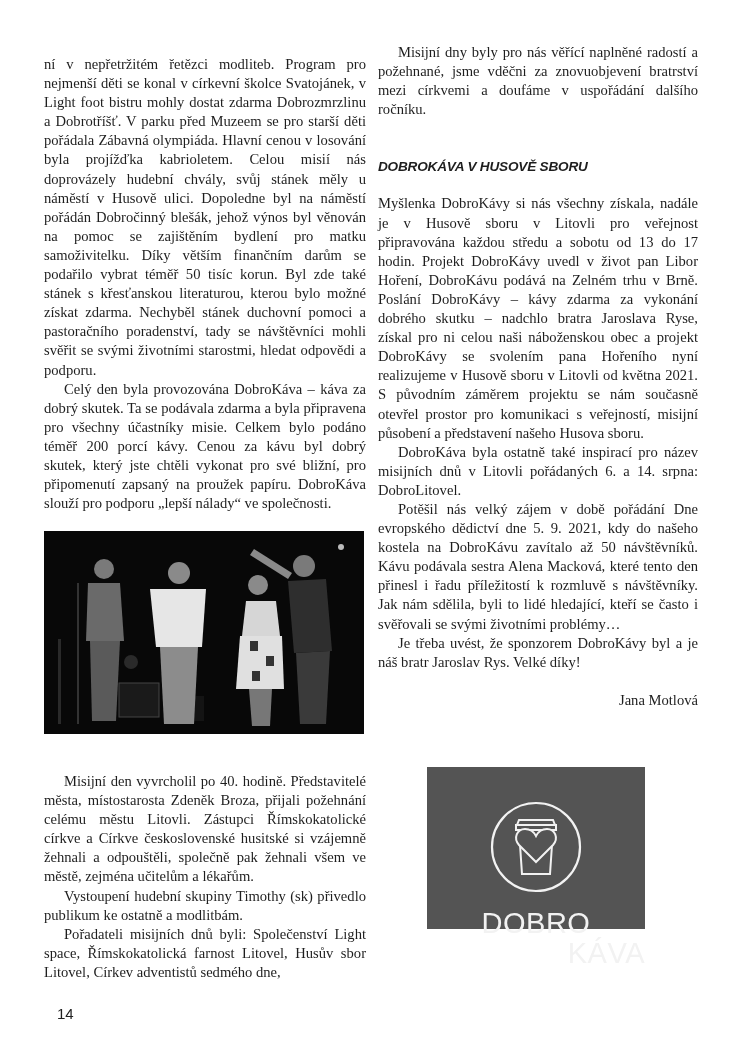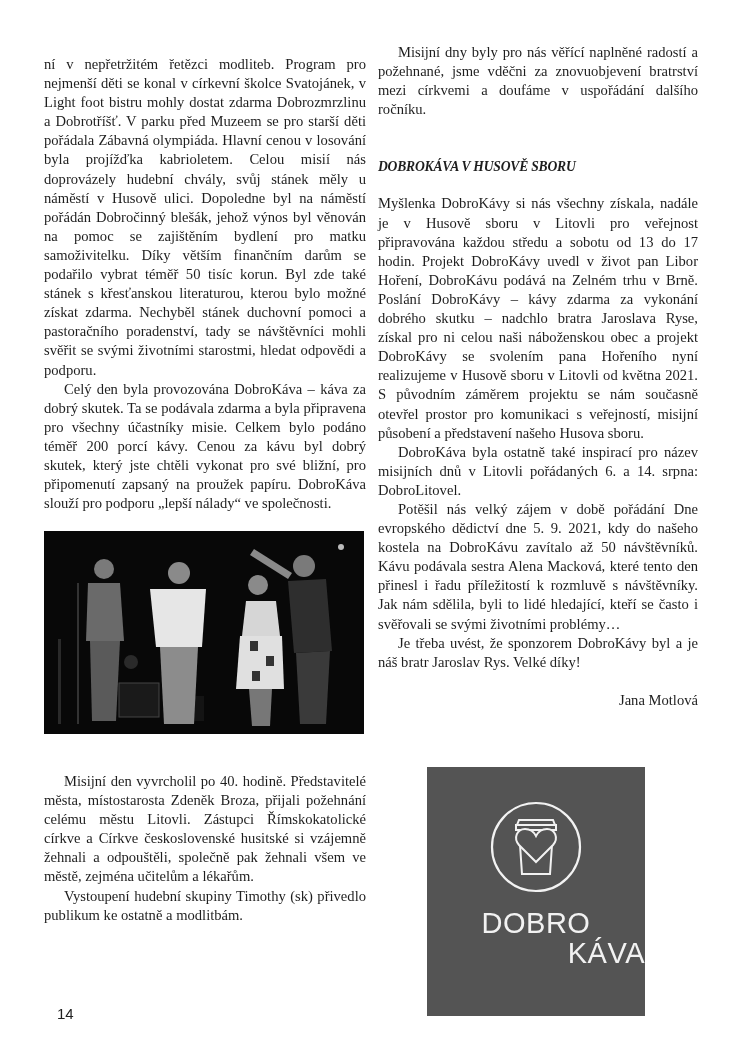--- a/index.html
+++ b/index.html
@@ -5,26 +5,26 @@
   html, body { margin:0; padding:0; background:#ffffff; }
   body { width:750px; height:1060px; position:relative; overflow:hidden;
          font-family:"Liberation Serif", "DejaVu Serif", serif; color:#1e1e1e; }
   .col { position:absolute; width:322px; font-size:14.6px; line-height:19.1px;
          text-align:justify; hyphens:manual; }
   .col p { margin:0; }
   .col p.ind { text-indent:20px; }
   #col-left-top { left:44px; top:55px; }
   #col-left-bottom { left:44px; top:772px; width:322px; }
   #col-right { left:378px; top:43px; width:320px; }
-  .heading { font-family:Liberation Serif, serif; font-weight:bold;
+  .heading { font-family:Liberation Sans, sans-serif; font-weight:bold;
              font-style:italic; font-size:13.6px; letter-spacing:-0.2px; margin:0; }
   .sign { text-align:right; margin-top:19px !important; }
   #photo { position:absolute; left:44px; top:531px; width:320px; height:203px;
            background:#070707; overflow:hidden; }
-  #logo { position:absolute; left:427px; top:767px; width:218px; height:249px; background:#545454; }
+  #logo { position:absolute; left:427px; top:767px; width:218px; height:162px; background:#545454; }
   #logo .logotext { position:absolute; left:0; width:100%; text-align:center; color:#f2f2f2;
            font-family:"Liberation Sans", "DejaVu Sans", sans-serif; font-size:29px;
            line-height:28px; letter-spacing:0.5px; }
   #page-number { position:absolute; left:57px; top:1005px; font-family:"Liberation Sans","DejaVu Sans",sans-serif;
            font-size:15px; color:#222; }
 </style>
 </head>
 <body>
 
 <div class="col" id="col-left-top">
@@ -62,20 +62,21 @@
     <circle cx="260" cy="35" r="11" fill="#7a7a7a"></circle>
     <path d="M210 18 L248 42 L244 48 L206 24 Z" fill="#8a8a8a"></path>
     <path d="M244 50 L282 48 L288 120 L250 122 Z" fill="#2e2e2e"></path>
     <path d="M252 122 L286 120 L282 193 L256 193 Z" fill="#3a3a3a"></path>
   </svg>
 </div>
 
 <div class="col" id="col-left-bottom">
   <p class="ind">Misijní den vyvrcholil po 40. hodině. Představitelé města, místostarosta Zdeněk Broza, přijali požehnání celému městu Litovli. Zástupci Římskokatolické církve a Církve československé husitské si vzájemně žehnali a odpouštěli, společně pak žehnali všem ve městě, zejména učitelům a lékařům.</p>
   <p class="ind">Vystoupení hudební skupiny Timothy (sk) přivedlo publikum ke ostatně a modlitbám.</p>
+  <p class="ind">Pořadateli misijních dnů byli: Společenství Light space, Římskokatolická farnost Litovel, Husův sbor Litovel, Církev adventistů sedmého dne,</p>
 </div>
 
 <div class="col" id="col-right">
   <p class="ind">Misijní dny byly pro nás věřící naplněné radostí a požehnané, jsme vděčni za znovuobjevení bratrství mezi církvemi a doufáme v uspořádání dalšího ročníku.</p>
   <div style="height:38px"></div>
   <h2 class="heading">DOBROKÁVA V HUSOVĚ SBORU</h2>
   <div style="height:18px"></div>
   <p>Myšlenka DobroKávy si nás všechny získala, nadále je v Husově sboru v Litovli pro veřejnost připravována každou středu a sobotu od 13 do 17 hodin. Projekt DobroKávy uvedl v život pan Libor Hoření, DobroKávu podává na Zelném trhu v Brně. Poslání DobroKávy – kávy zdarma za vykonání dobrého skutku – nadchlo bratra Jaroslava Ryse, získal pro ni celou naši náboženskou obec a projekt DobroKávy se svolením pana Hořeního nyní realizujeme v Husově sboru v Litovli od května 2021. S původním záměrem projektu se nám současně otevřel prostor pro komunikaci s veřejností, misijní působení a představení našeho Husova sboru.</p>
   <p class="ind">DobroKáva byla ostatně také inspirací pro název misijních dnů v Litovli pořádaných 6. a 14. srpna: DobroLitovel.</p>
   <p class="ind">Potěšil nás velký zájem v době pořádání Dne evropského dědictví dne 5. 9. 2021, kdy do našeho kostela na DobroKávu zavítalo až 50 návštěvníků. Kávu podávala sestra Alena Macková, které tento den přinesl i řadu příležitostí k rozmluvě s návštěvníky. Jak nám sdělila, byli to lidé hledající, kteří se často i svěřovali se svými životními problémy…</p>

